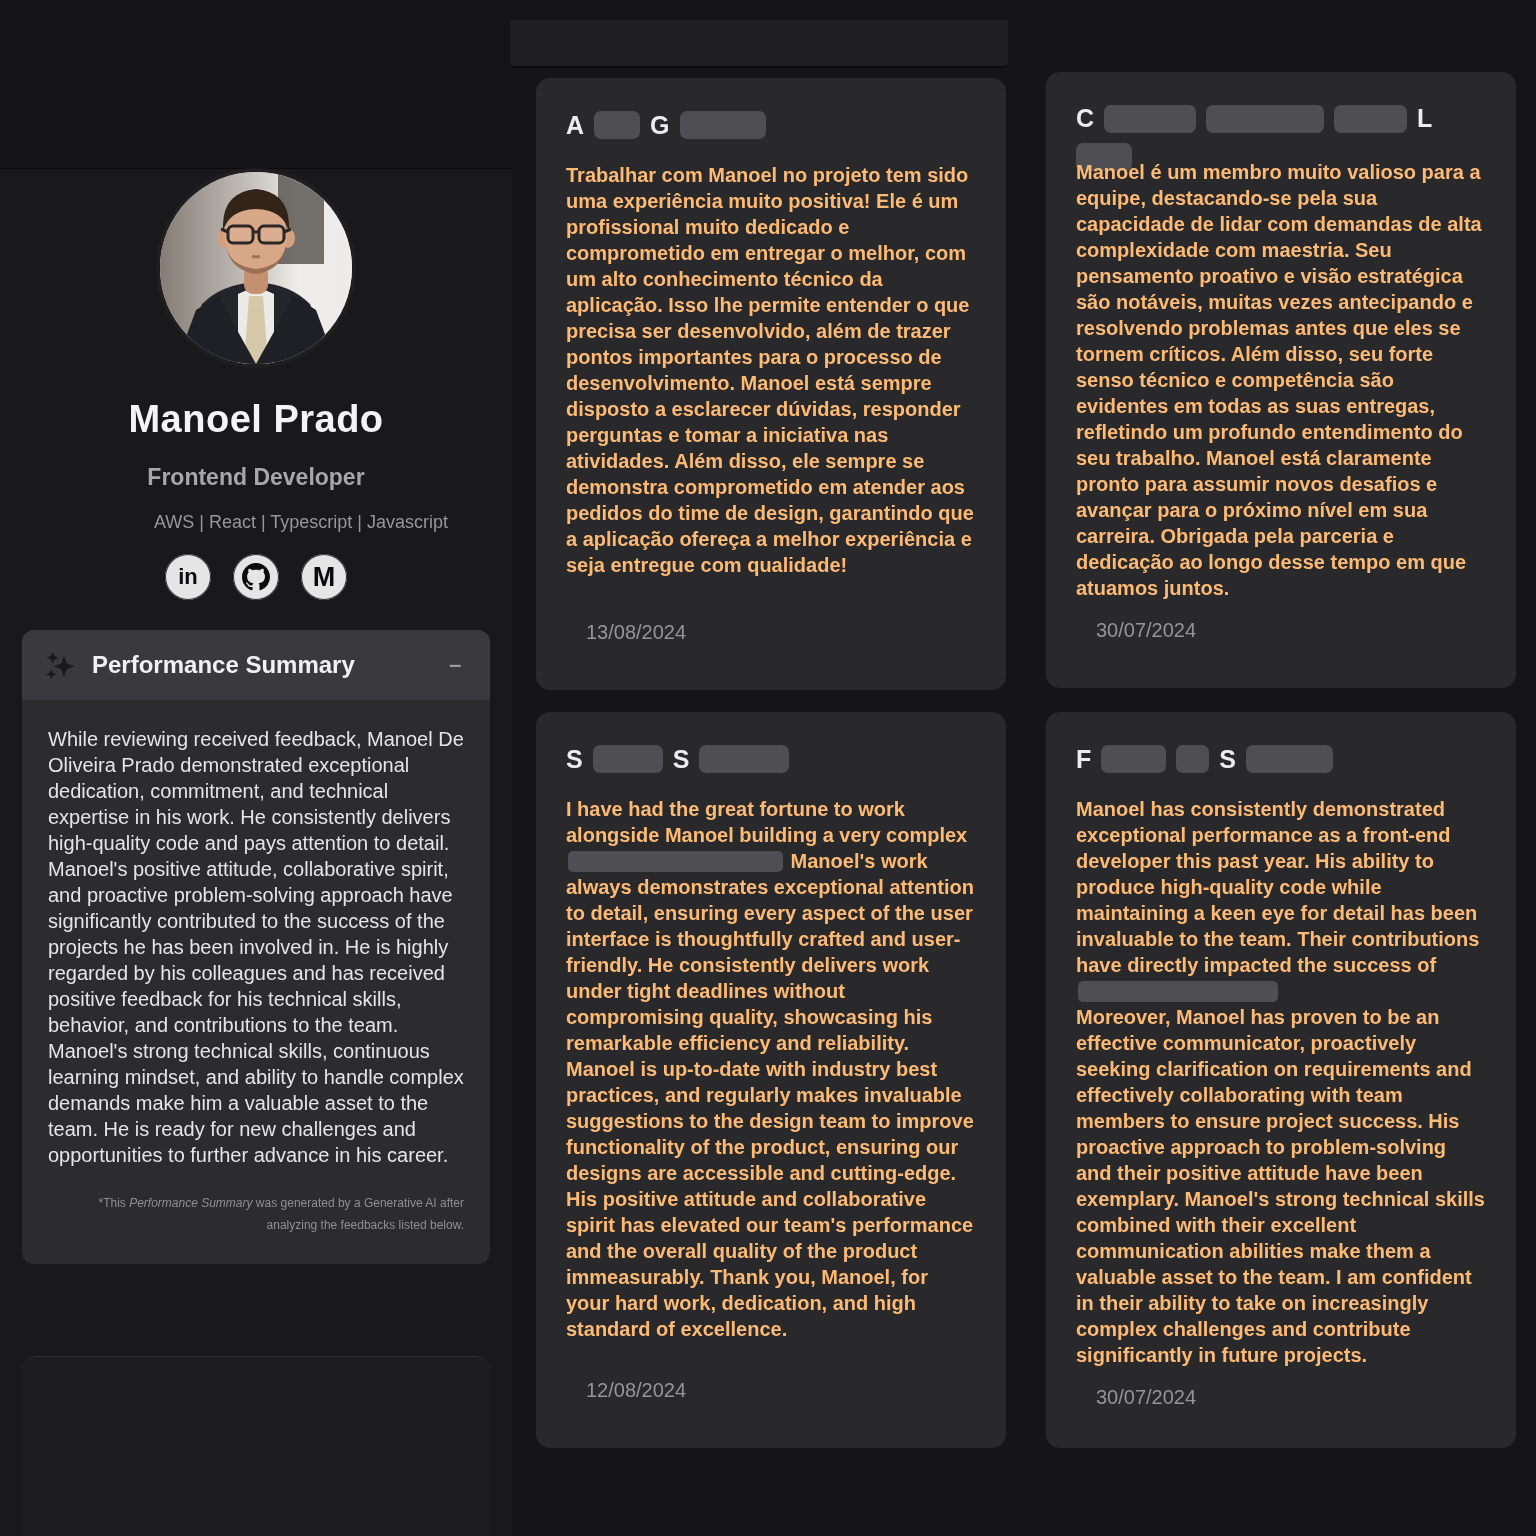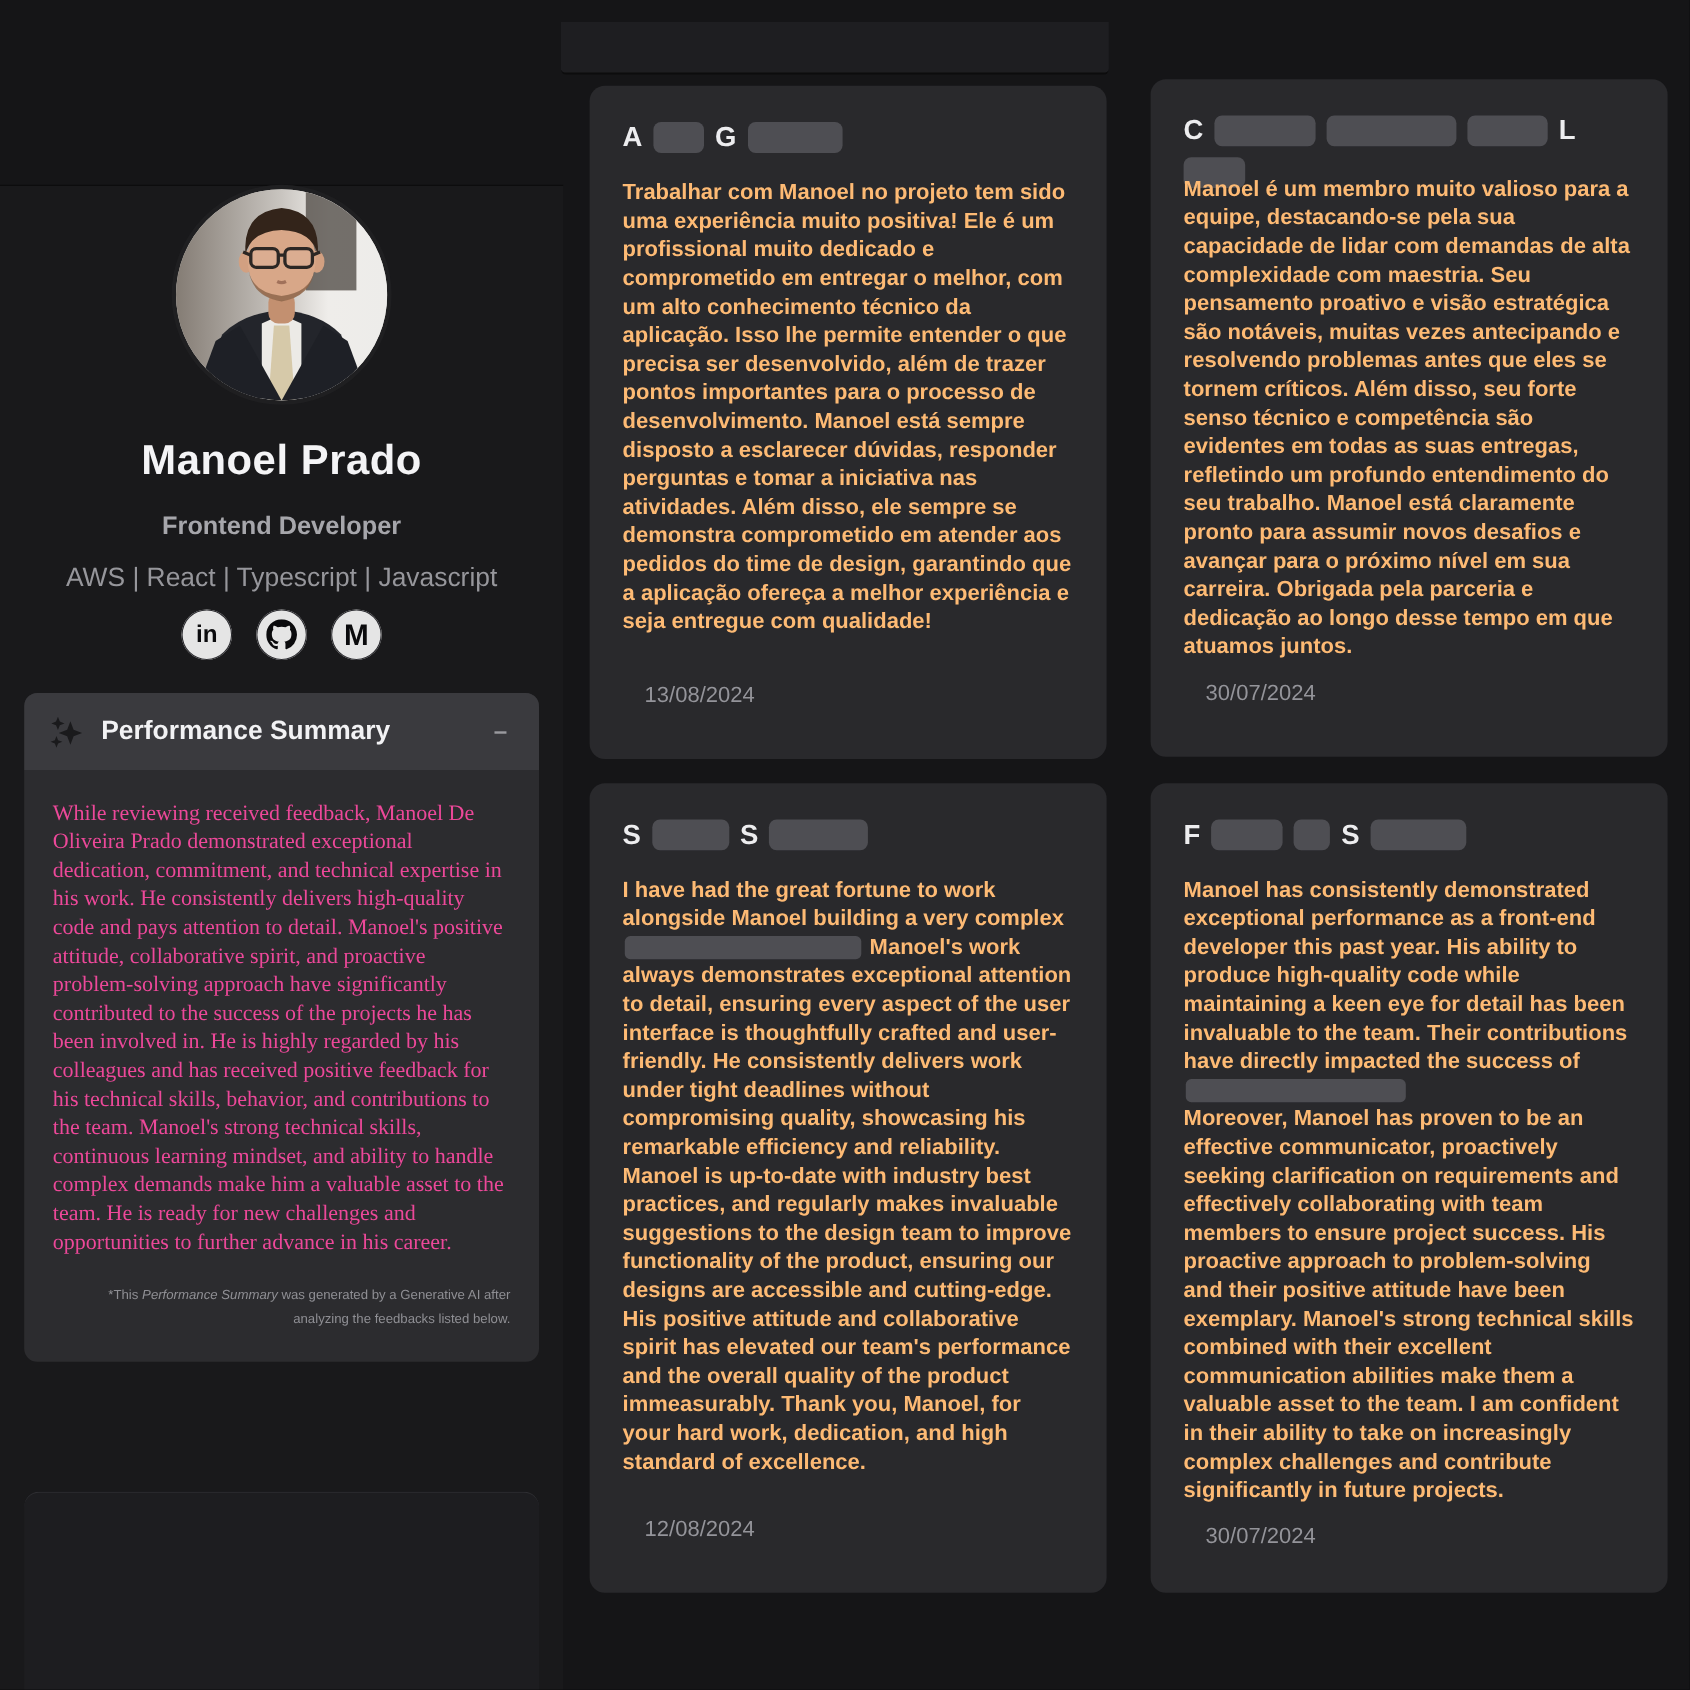--- a/index.html
+++ b/index.html
@@ -14,37 +14,37 @@
   
   .avatar-wrap{position:absolute;left:160px;top:172px;width:192px;height:192px;
     border-radius:50%;overflow:hidden;background:#d8d5d0;box-shadow:0 0 0 4px #1f1f21;}
   .avatar-wrap svg{display:block;width:192px;height:192px;}
   
   .p-name{position:absolute;left:0;top:398px;width:512px;text-align:center;
     font-size:38px;font-weight:bold;color:#f4f4f6;letter-spacing:.5px;}
   .p-title{position:absolute;left:0;top:464px;width:512px;text-align:center;
     font-size:23px;font-weight:bold;color:#a6a6ab;}
   .p-skills{position:absolute;left:0;top:512px;width:512px;text-align:center;
-    font-size:24px;color:#96969b;}
+    font-size:18px;color:#96969b;padding-left:45px;}
   .socials{position:absolute;left:165px;top:554px;display:flex;gap:22px;}
   .soc{width:46px;height:46px;border-radius:50%;background:#e5e5e5;
     display:flex;align-items:center;justify-content:center;box-shadow:inset 0 0 0 1px #2c2c30;}
   .soc .glyph{color:#0b0b0d;font-weight:bold;font-size:22px;line-height:1;}
   .soc .glyph.m{font-size:27px;font-weight:900;}
   .soc svg{width:28px;height:28px;fill:#0b0b0d;}
   
   .perf-card{position:absolute;left:22px;top:630px;width:468px;background:#2c2c2f;
     border-radius:12px;overflow:hidden;}
   .perf-header{background:#3a3a3e;height:70px;display:flex;align-items:center;
     padding:0 22px;gap:16px;}
   .perf-header svg{width:32px;height:32px;fill:#1a1a1c;flex:none;}
   .perf-title{flex:1;font-size:24px;font-weight:bold;color:#f2f2f4;}
   .perf-min{width:26px;text-align:center;color:#9a9a9f;font-size:22px;font-weight:bold;
     cursor:default;user-select:none;}
-  .perf-body{padding:26px 26px 8px;font-size:20px;line-height:26px;color:#ec4899;font-family:Liberation Serif, serif;}
+  .perf-body{padding:26px 26px 8px;font-size:20px;line-height:26px;color:#e5e5e5;}
   .perf-foot{padding:16px 26px 28px;text-align:right;font-size:12px;line-height:22px;color:#8f8f94;}
   .perf-foot .it{font-style:italic;}
   
   .partial-bottom{position:absolute;left:22px;top:1356px;width:468px;height:180px;
     background:#1d1d20;border-radius:14px 14px 0 0;border-top:1px solid #2e2e32;}
   .partial-top{position:absolute;left:510px;top:20px;width:498px;height:46px;
     background:#1e1e21;border-radius:0 0 5px 5px;border-bottom:2px solid #0c0c0d;}
   
   .fb-card{position:absolute;width:470px;background:#29292c;border-radius:14px;
     padding:30px 30px 0;box-sizing:border-box;display:flex;flex-direction:column;overflow:hidden;}

